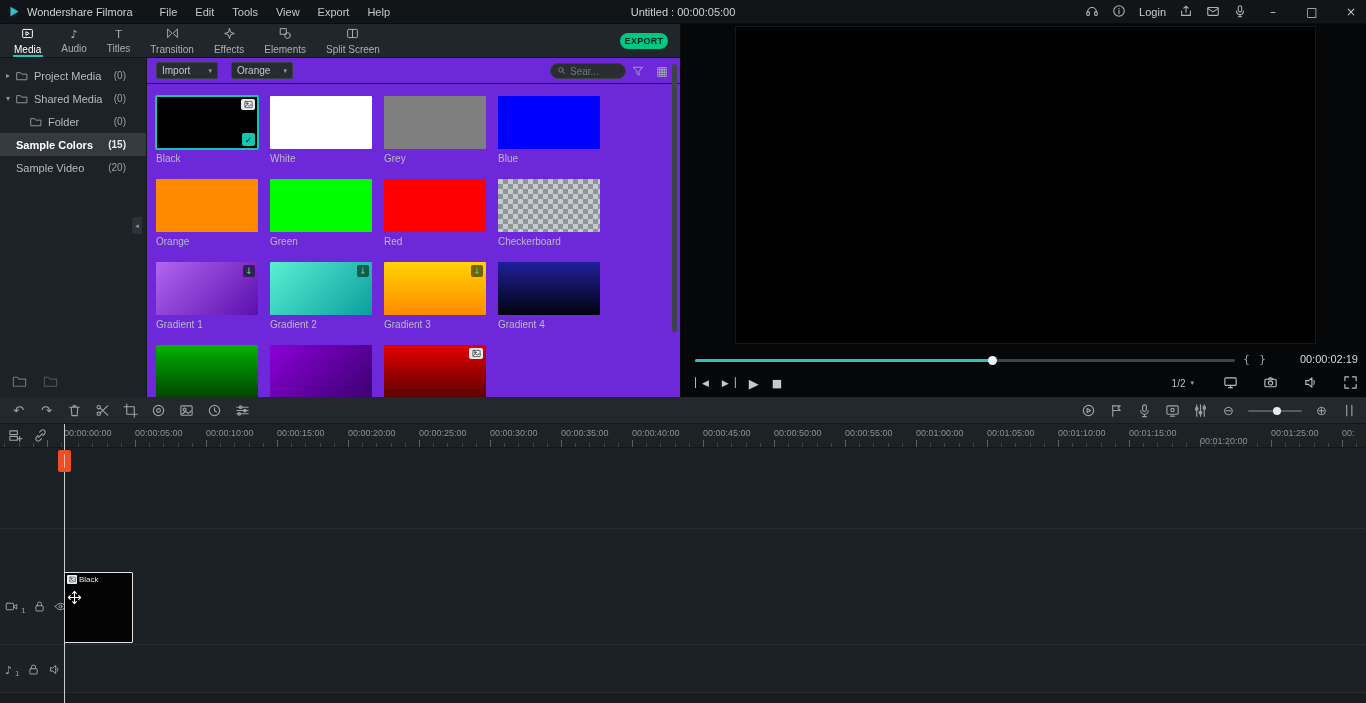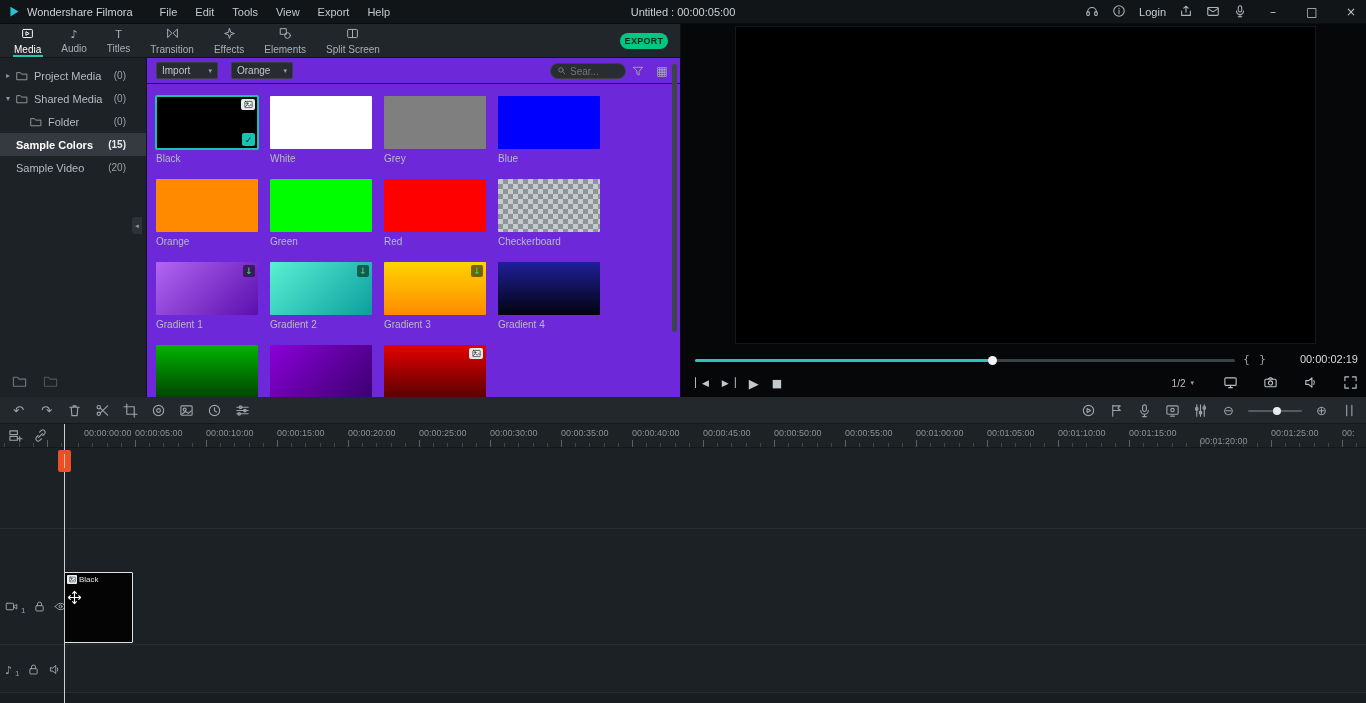--- a/index.html
+++ b/index.html
@@ -670,21 +670,21 @@
     <div class="ruler-tools">
       <span><svg class="ic">
             <use href="#i-track-add"></use>
           </svg></span>
       <span><svg class="ic">
             <use href="#i-link"></use>
           </svg></span>
     </div>
 
     <div class="tl-ruler">
-        <span class="rlabel" style="left: 64px; padding-left: 20px;">00:00:00:00</span>
+        <span class="rlabel" style="left: 64px;">00:00:00:00</span>
         <span class="rlabel" style="left: 135px;">00:00:05:00</span>
         <span class="rlabel" style="left: 206px;">00:00:10:00</span>
         <span class="rlabel" style="left: 277px;">00:00:15:00</span>
         <span class="rlabel" style="left: 348px;">00:00:20:00</span>
         <span class="rlabel" style="left: 419px;">00:00:25:00</span>
         <span class="rlabel" style="left: 490px;">00:00:30:00</span>
         <span class="rlabel" style="left: 561px;">00:00:35:00</span>
         <span class="rlabel" style="left: 632px;">00:00:40:00</span>
         <span class="rlabel" style="left: 703px;">00:00:45:00</span>
         <span class="rlabel" style="left: 774px;">00:00:50:00</span>

